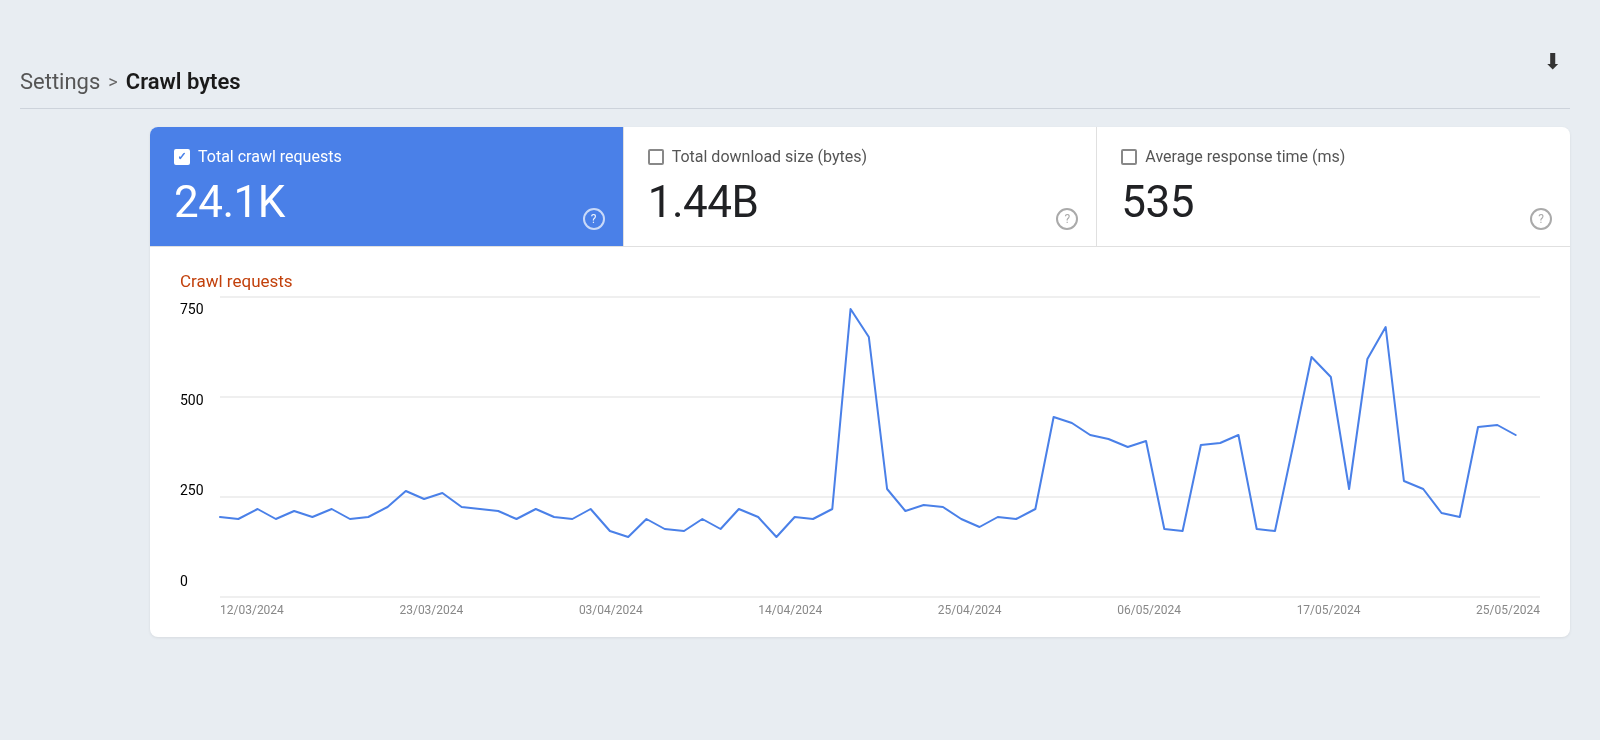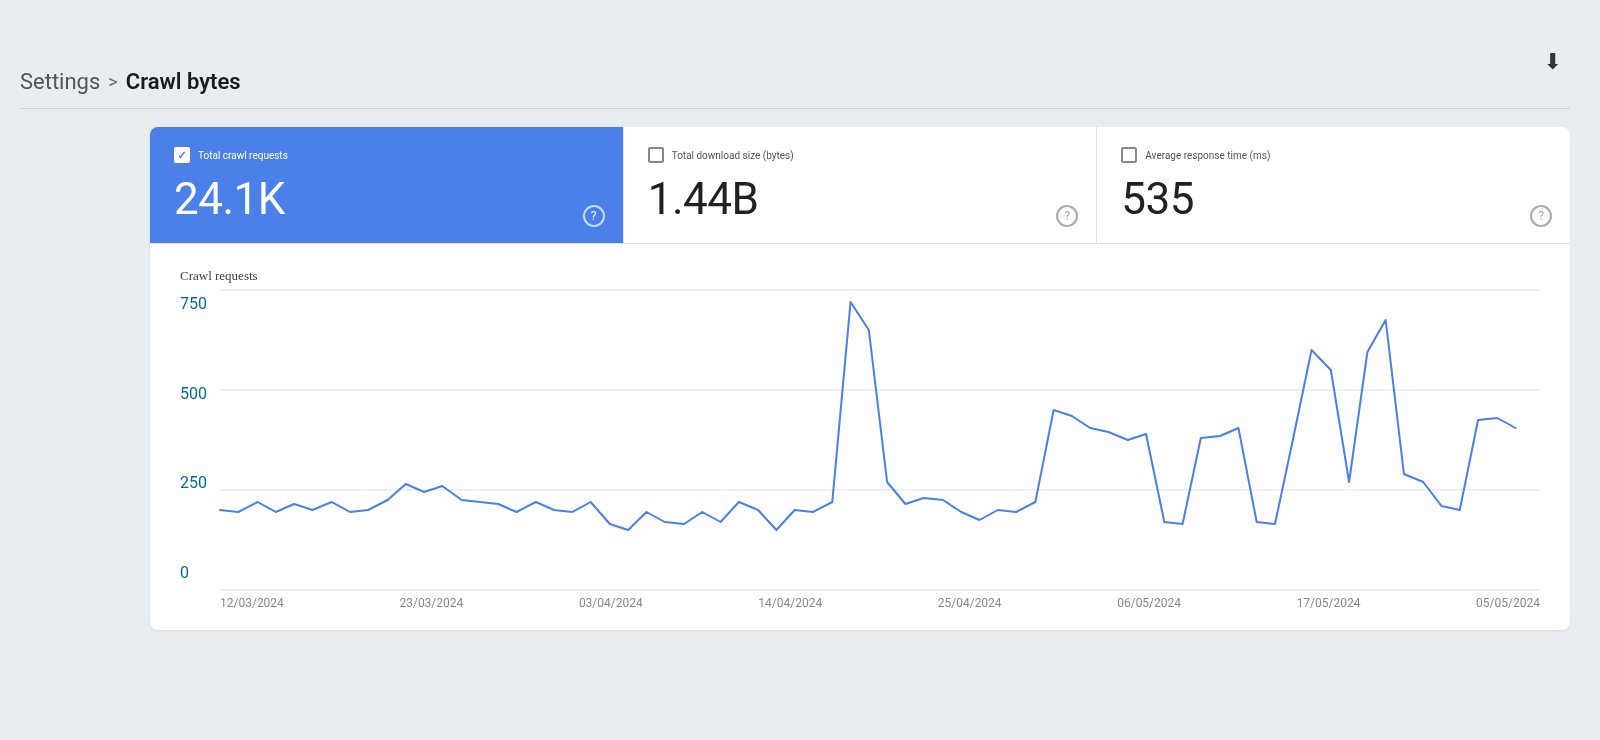--- a/index.html
+++ b/index.html
@@ -87,21 +87,21 @@
     }
 
     .metric-card.active {
       background: #4a80e8;
     }
 
     .metric-card-header {
       display: flex;
       align-items: center;
       gap: 8px;
-      font-size: 10px;
+      font-size: 16px;
       color: #555;
       margin-bottom: 10px;
     }
 
     .metric-card.active .metric-card-header {
       color: #fff;
     }
 
     .metric-card.active .metric-value {
       color: #ffffff;
@@ -164,29 +164,28 @@
     .metric-card:not(.active) .help-icon {
       border-color: #aaa;
       color: #aaa;
     }
 
     .chart-section {
       padding: 24px 30px 20px 30px;
     }
 
     .chart-title {
-      font-size: 13px;
-      color: #404040;
+      font-size: 17px;
+      color: #c2410c;
       margin-bottom: 6px;
-      font-family: Liberation Serif, serif;
     }
 
     .axis-label {
-      font-size: 16px;
-      color: #0369a1;
+      font-size: 14px;
+      color: #000000;
     }
 
     .x-label {
       font-size: 12px;
       color: #888;
       text-align: left;
     }
   </style>
 </head>
 <body>
@@ -331,20 +330,20 @@
           </svg>
 
           <div style="display:flex; justify-content:space-between; margin-top:6px; padding: 0 0;">
             <span class="x-label">12/03/2024</span>
             <span class="x-label">23/03/2024</span>
             <span class="x-label">03/04/2024</span>
             <span class="x-label">14/04/2024</span>
             <span class="x-label">25/04/2024</span>
             <span class="x-label">06/05/2024</span>
             <span class="x-label">17/05/2024</span>
-            <span class="x-label">05/05/2024</span>
+            <span class="x-label">25/05/2024</span>
           </div>
         </div>
       </div>
 
     </div>
   </div>
 </div>
 
 </body></html>

